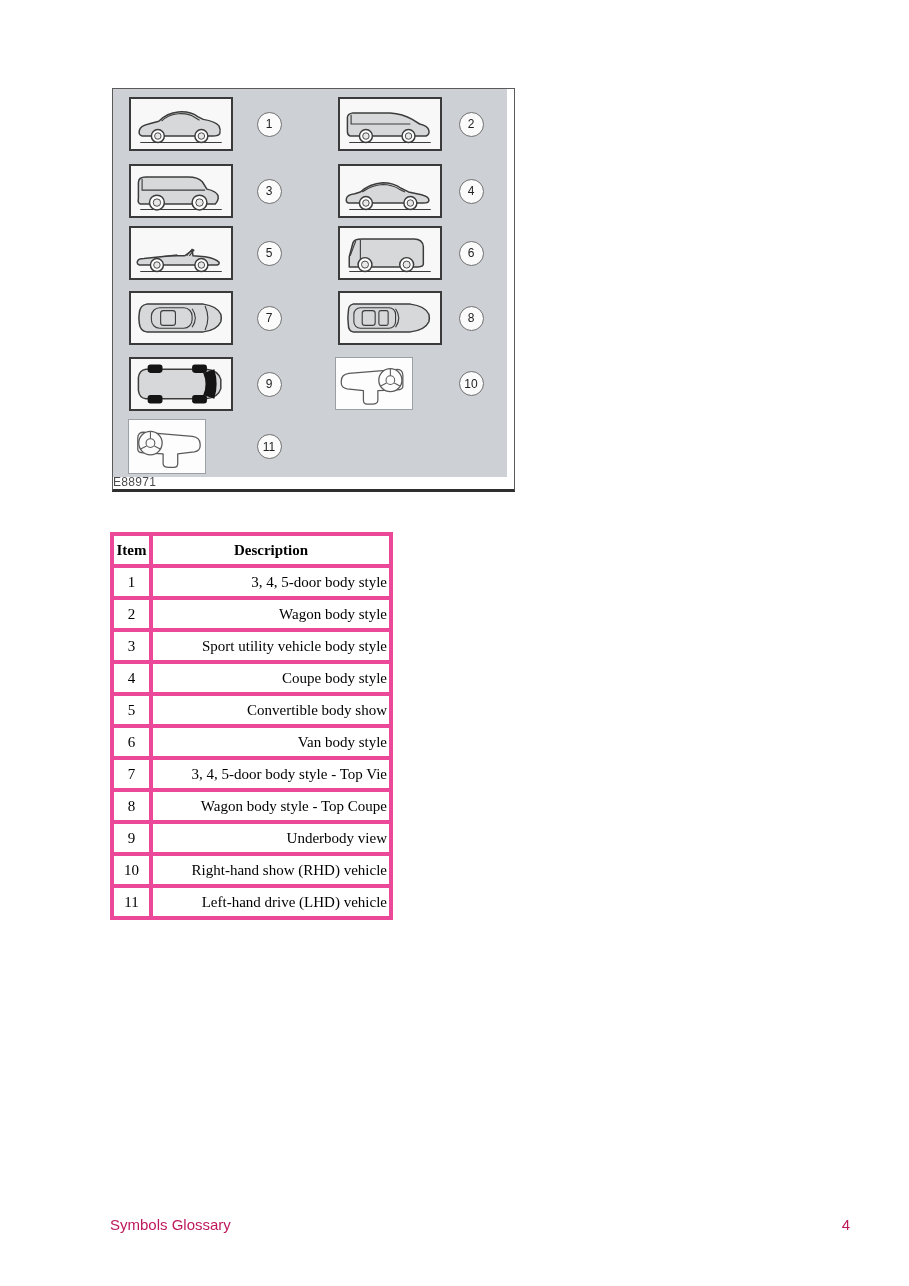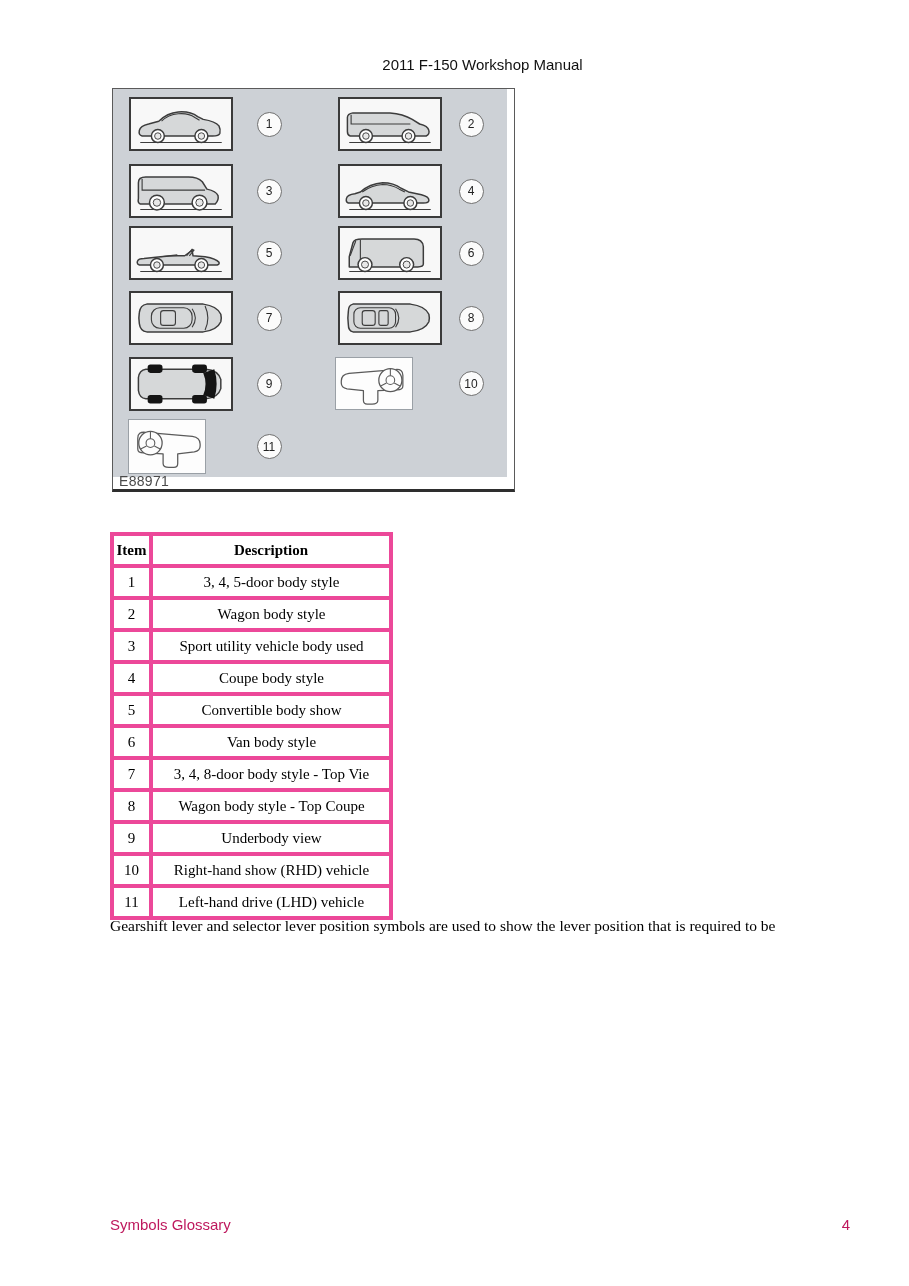--- a/index.html
+++ b/index.html
@@ -24,35 +24,35 @@
   }
   .p-box.light { border:1px solid #9aa0a6; background:#fdfdfd; }
   .p-box svg { width:100%; height:100%; display:block; }
   .p-circle {
     position:absolute; width:25px; height:25px; border-radius:50%;
     background:#fbfbfb; border:1px solid #6f6f6f; box-sizing:border-box;
     display:flex; align-items:center; justify-content:center;
     font-family:"Liberation Sans", sans-serif; font-size:12px; color:#222;
   }
   .figure-label {
-    position:absolute; left:6px; bottom:0px;
-    font-family:"Liberation Sans", sans-serif; font-size:14px; color:#4a4a4a;
+    position:absolute; left:0; bottom:0px;
+    font-family:"Liberation Sans", sans-serif; font-size:12px; color:#4a4a4a;
     letter-spacing:0.3px;
   }
   
   .symbols-table {
     position:absolute; left:110px; top:532px; border-collapse:collapse;
     font-size:15px; table-layout:fixed;
   }
   .symbols-table th, .symbols-table td { border:4px solid #ec4899; height:24px; padding:2px; }
   .symbols-table th { font-weight:bold; text-align:center; }
   .col-item { width:39px; }
   .col-desc { width:240px; }
   .symbols-table td.item { text-align:center; }
-  .symbols-table td.desc { text-align:center; padding-left:3px; white-space:nowrap; overflow:hidden; }
+  .symbols-table td.desc { text-align:right; padding-left:3px; white-space:nowrap; overflow:hidden; }
   
   .section-heading {
     position:absolute; left:110px; top:877px;
     font-size:15.5px; font-weight:bold; white-space:nowrap;
   }
   .section-body {
     position:absolute; left:110px; top:916px; width:760px;
     font-size:15.5px; line-height:20px;
   }
   .section-body .line { display:block; white-space:nowrap; }
@@ -70,21 +70,20 @@
   .hub { fill:#e8e8e8; stroke:#3c3c3c; stroke-width:1; }
   .dark { fill:#141414; stroke:none; }
   .dash { fill:#fdfdfd; stroke:#5a5a5a; stroke-width:1.3; stroke-linejoin:round; }
   .dashline { fill:none; stroke:#5a5a5a; stroke-width:1.1; }
 </style>
 </head>
 <body>
 
 <div class="page">
 
-  <div class="doc-title">2011 F-150 Workshop Manual</div>
 
   <div class="figure-panel">
     <div class="panel-gray"></div>
     <div id="panel-items">
         <div class="p-box" style="left: 16px; top: 8px; width: 104px; height: 54px;">
           <svg viewBox="0 0 104 54" preserveAspectRatio="xMidYMid meet">
     <path class="car" d="M10 40 Q6 39 7 34 Q8 29 17 27 L28 24 Q37 15 49 14 Q62 13 70 19 L76 22 Q89 24 93 29 Q95 33 94 37 Q93 40 86 40 Z"></path>
     <path class="outline" d="M31 24 Q38 17 49 16 Q60 15 67 20 L72 23"></path>
     <path class="outline" d="M8 47 H96"></path>
     <circle class="wheel" cx="27" cy="40" r="7"></circle>
@@ -224,37 +223,37 @@
         <tr>
           <td class="item">1</td>
           <td class="desc">3, 4, 5-door body style</td>
         </tr>
         <tr>
           <td class="item">2</td>
           <td class="desc">Wagon body style</td>
         </tr>
         <tr>
           <td class="item">3</td>
-          <td class="desc">Sport utility vehicle body used</td>
+          <td class="desc">Sport utility vehicle body style</td>
         </tr>
         <tr>
           <td class="item">4</td>
           <td class="desc">Coupe body style</td>
         </tr>
         <tr>
           <td class="item">5</td>
           <td class="desc">Convertible body show</td>
         </tr>
         <tr>
           <td class="item">6</td>
           <td class="desc">Van body style</td>
         </tr>
         <tr>
           <td class="item">7</td>
-          <td class="desc">3, 4, 8-door body style - Top Vie</td>
+          <td class="desc">3, 4, 5-door body style - Top Vie</td>
         </tr>
         <tr>
           <td class="item">8</td>
           <td class="desc">Wagon body style - Top Coupe</td>
         </tr>
         <tr>
           <td class="item">9</td>
           <td class="desc">Underbody view</td>
         </tr>
         <tr>
@@ -263,19 +262,18 @@
         </tr>
         <tr>
           <td class="item">11</td>
           <td class="desc">Left-hand drive (LHD) vehicle</td>
         </tr>
       </tbody>
   </table>
 
 
   <div class="section-body">
-    <span class="line">Gearshift lever and selector lever position symbols are used to show the lever position that is required to be</span>
   </div>
 
   <div class="footer-left">Symbols Glossary</div>
   <div class="footer-right">4</div>
 
 </div>
 
 </body></html>

